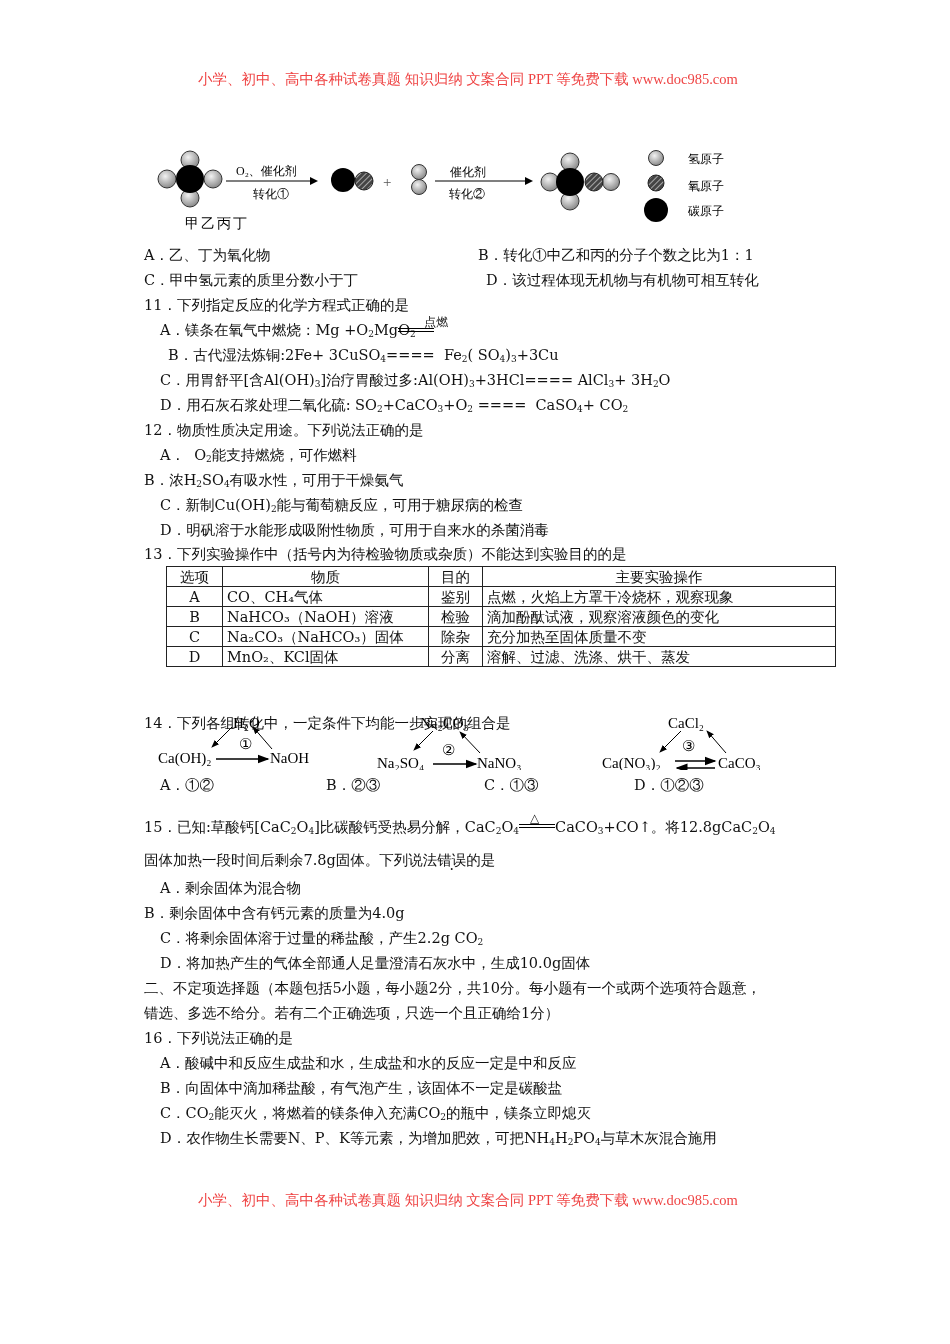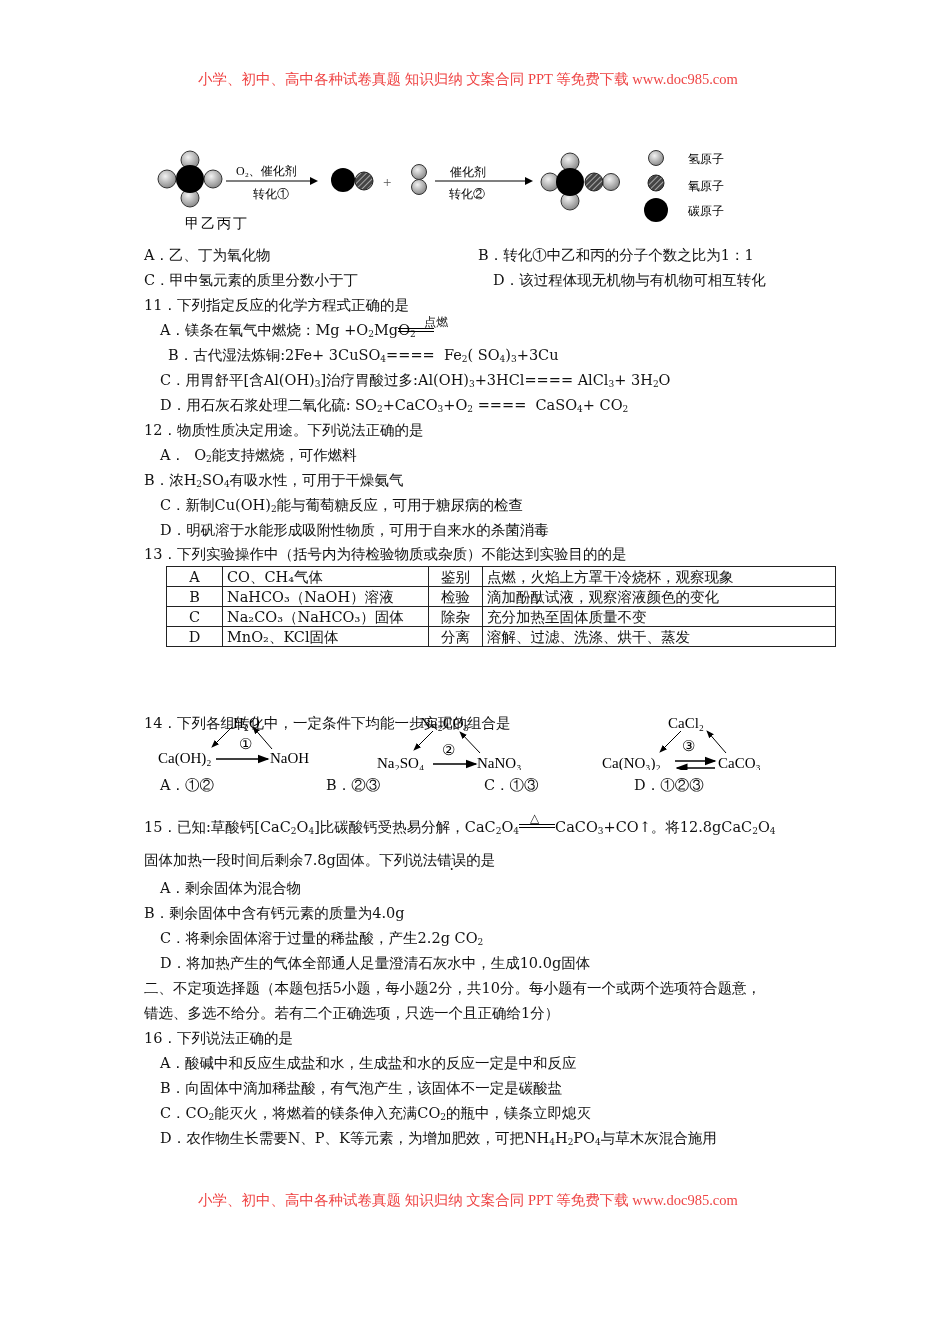--- a/index.html
+++ b/index.html
@@ -76,21 +76,21 @@
   <text x="538" y="23" font-size="12">氢原子</text>
   <circle cx="506" cy="43" r="8" fill="url(#hatch)" stroke="#222"></circle>
   <text x="538" y="50" font-size="12">氧原子</text>
   <circle cx="506" cy="70" r="12" fill="#000"></circle>
   <text x="538" y="75" font-size="12">碳原子</text>
 </svg>
 
 <div class="abs line" style="left:144px;top:245px;">A．乙、丁为氧化物</div>
 <div class="abs line" style="left:478px;top:245px;">B．转化①中乙和丙的分子个数之比为1：1</div>
 <div class="abs line" style="left:144px;top:270px;">C．甲中氢元素的质里分数小于丁</div>
-<div class="abs line" style="left:486px;top:270px;margin-left:7px;">D．该过程体现无机物与有机物可相互转化</div>
+<div class="abs line" style="left:486px;top:270px;">D．该过程体现无机物与有机物可相互转化</div>
 
 <div class="abs line" style="left:144px;top:295px;">11．下列指定反应的化学方程式正确的是</div>
 <div class="abs line" style="left:160px;top:320px;">
   <span>A．镁条在氧气中燃烧：Mg +O</span><sub>2</sub><span>Mg</span><span style="position:relative;display:inline-block;"><span>O</span><sub>2</sub><span style="position:absolute;left:-2px;top:-8px;font-size:12px;margin-left:28px;">点燃</span><span style="position:absolute;left:0;top:8px;width:36px;border-top:1.5px solid #000;border-bottom:1.5px solid #000;height:2px;"></span></span>
 </div>
 <div class="abs line" style="left:168px;top:345px;">
   <span>B．古代湿法炼铜:2Fe+ 3CuSO</span><sub>4</sub><span style="white-space:pre">====  Fe</span><sub>2</sub><span>( SO</span><sub>4</sub>)<sub>3</sub><span>+3Cu</span>
 </div>
 <div class="abs line" style="left:160px;top:370px;">
   <span>C．用胃舒平[含Al(OH)</span><sub>3</sub><span>]治疗胃酸过多:Al(OH)</span><sub>3</sub><span>+3HCl==== AlCl</span><sub>3</sub><span>+ 3H</span><sub>2</sub><span>O</span>
@@ -113,20 +113,26 @@
 
 <div class="abs line" style="left:144px;top:544px;">13．下列实验操作中（括号内为待检验物质或杂质）不能达到实验目的的是</div>
 <table class="q13">
   <colgroup>
       <col style="width:56px">
       <col style="width:206px">
       <col style="width:54px">
       <col>
     </colgroup>
   <tbody>
+      <tr>
+    <td class="c">选项</td>
+    <td class="c">物质</td>
+    <td class="c">目的</td>
+    <td class="c">主要实验操作</td>
+  </tr>
   <tr>
     <td class="c">A</td>
     <td>CO、CH₄气体</td>
     <td class="c">鉴别</td>
     <td>点燃，火焰上方罩干冷烧杯，观察现象</td>
   </tr>
   <tr>
     <td class="c">B</td>
     <td>NaHCO₃（NaOH）溶液</td>
     <td class="c">检验</td>

